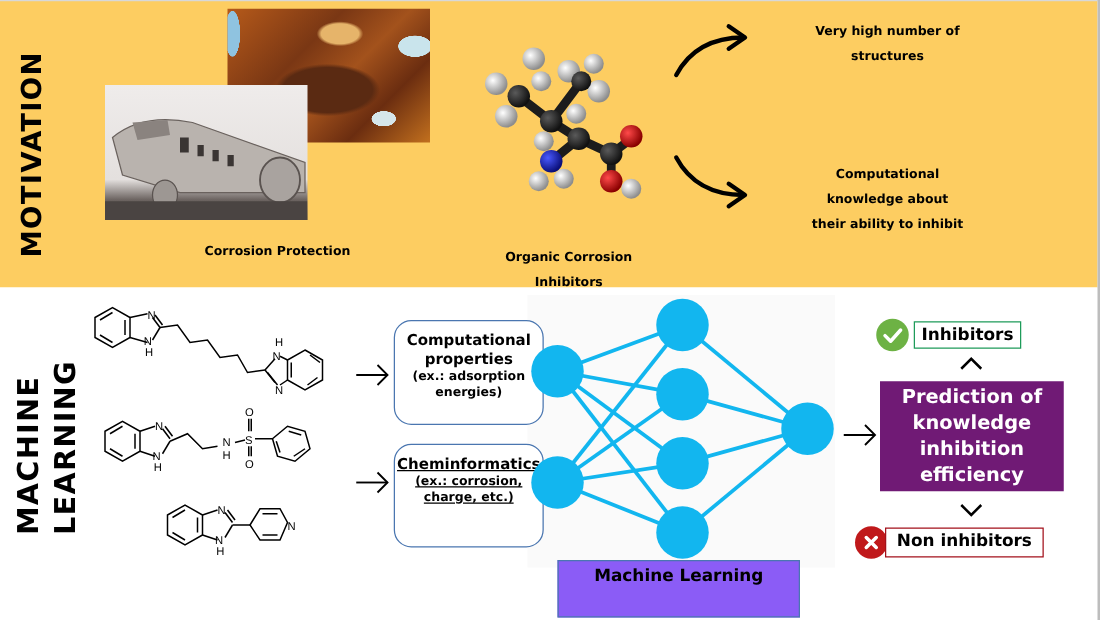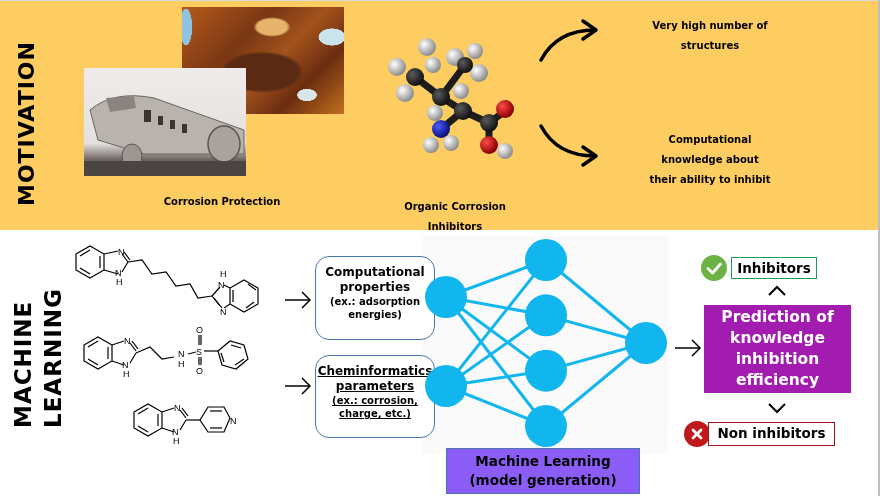--- a/index.html
+++ b/index.html
@@ -42,21 +42,21 @@
   .prop-box .t1 { font-size: 12px; line-height: 15px; }
   .prop-box .t2 { font-size: 10px; line-height: 13px; }
   .pb1 { left: 315px; top: 256px; height: 84px; }
   .pb2 { left: 315px; top: 355px; height: 83px; text-decoration: underline; }
 
   .nn-bg { position: absolute; left: 422px; top: 236px; width: 246px; height: 218px; background: #fafafa; }
   .nn { position: absolute; left: 422px; top: 236px; }
 
   .ml-caption { position: absolute; left: 446px; top: 448px; width: 194px; height: 46px; border: 1.3px solid #4a76b0; background: #8b5cf6; text-align: center; font-weight: bold; font-size: 13.5px; line-height: 19px; padding-top: 3px; }
 
-  .pred-box { position: absolute; left: 704px; top: 305px; width: 147px; height: 88px; background: #a21caf; color: #fff; text-align: center; font-weight: bold; font-size: 15.5px; line-height: 21px; padding-top: 2px; }
+  .pred-box { position: absolute; left: 704px; top: 305px; width: 147px; height: 88px; background: #701a75; color: #fff; text-align: center; font-weight: bold; font-size: 15.5px; line-height: 21px; padding-top: 2px; }
 
   .chevron { position: absolute; width: 20px; height: 12px; }
 
   .res-label { position: absolute; font-weight: bold; font-size: 13.5px; line-height: 20px; text-align: center; background: #fff; }
   .res-inh { left: 731px; top: 257px; width: 86px; height: 22px; border: 1.5px solid #1e9b5a; }
   .res-non { left: 708px; top: 422px; width: 127px; height: 24px; border: 1.5px solid #a3111b; }
 
   .badge { position: absolute; width: 26px; height: 26px; border-radius: 50%; }
   .badge-ok { left: 701px; top: 255px; background: #6db244; }
   .badge-no { left: 684px; top: 421px; background: #c0191b; }
@@ -262,21 +262,20 @@
 <div class="nn-bg"></div>
 
 <div class="prop-box pb1">
   <div class="t1">Computational</div>
   <div class="t1">properties</div>
   <div class="t2">(ex.: adsorption</div>
   <div class="t2">energies)</div>
 </div>
 <div class="prop-box pb2">
   <div class="t1">Cheminformatics</div>
-  <div class="t1">parameters</div>
   <div class="t2">(ex.: corrosion,</div>
   <div class="t2">charge, etc.)</div>
 </div>
 
 <svg class="nn" id="nn-svg" width="246" height="218" viewBox="0 0 246 218">
     <line x1="24" y1="61" x2="124" y2="24" stroke="#12b6ef" stroke-width="3"></line>
     <line x1="24" y1="61" x2="124" y2="79.33333333333334" stroke="#12b6ef" stroke-width="3"></line>
     <line x1="24" y1="61" x2="124" y2="134.66666666666669" stroke="#12b6ef" stroke-width="3"></line>
     <line x1="24" y1="61" x2="124" y2="190" stroke="#12b6ef" stroke-width="3"></line>
     <line x1="24" y1="150" x2="124" y2="24" stroke="#12b6ef" stroke-width="3"></line>
@@ -291,21 +290,20 @@
     <circle cx="24" cy="150" r="21" fill="#12b6ef"></circle>
     <circle cx="124" cy="24" r="21" fill="#12b6ef"></circle>
     <circle cx="124" cy="79.33333333333334" r="21" fill="#12b6ef"></circle>
     <circle cx="124" cy="134.66666666666669" r="21" fill="#12b6ef"></circle>
     <circle cx="124" cy="190" r="21" fill="#12b6ef"></circle>
     <circle cx="224" cy="107" r="21" fill="#12b6ef"></circle>
   </svg>
 
 <div class="ml-caption">
   <div>Machine Learning</div>
-  <div>(model generation)</div>
 </div>
 
 <svg class="arrow-right" style="left:674px; top:338px;" width="28" height="20" viewBox="0 0 28 20">
   <line x1="1" y1="10" x2="26" y2="10" stroke="#000" stroke-width="1.5"></line>
     <path d="M18 2 L26 10 L18 18" fill="none" stroke="#000" stroke-width="1.5"></path>
 </svg>
 
 <div class="pred-box">
   <div>Prediction of</div>
   <div>knowledge</div>

